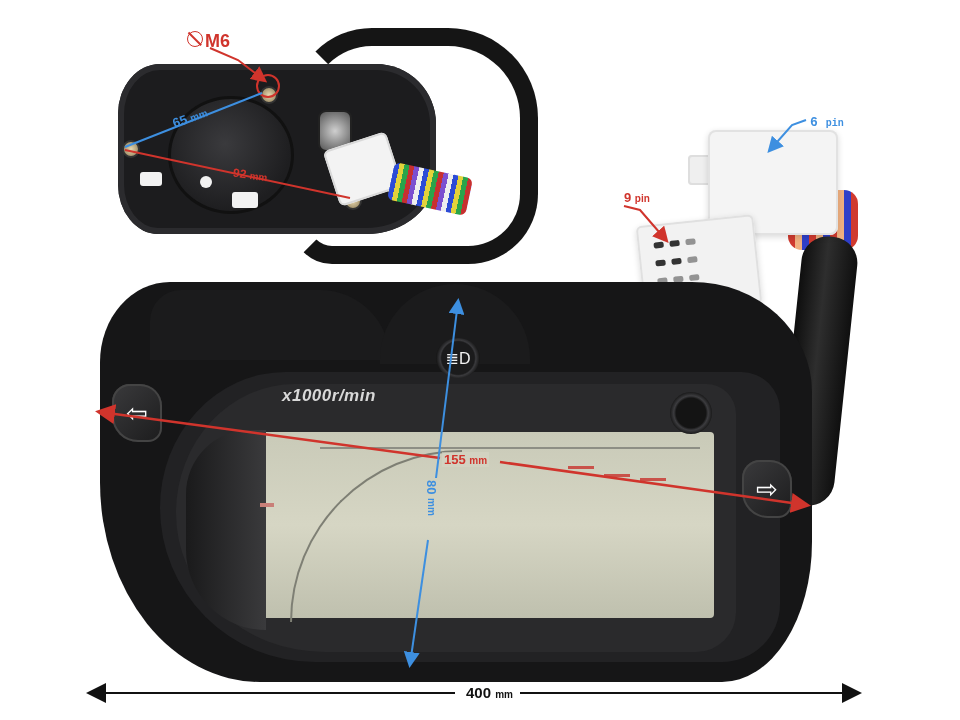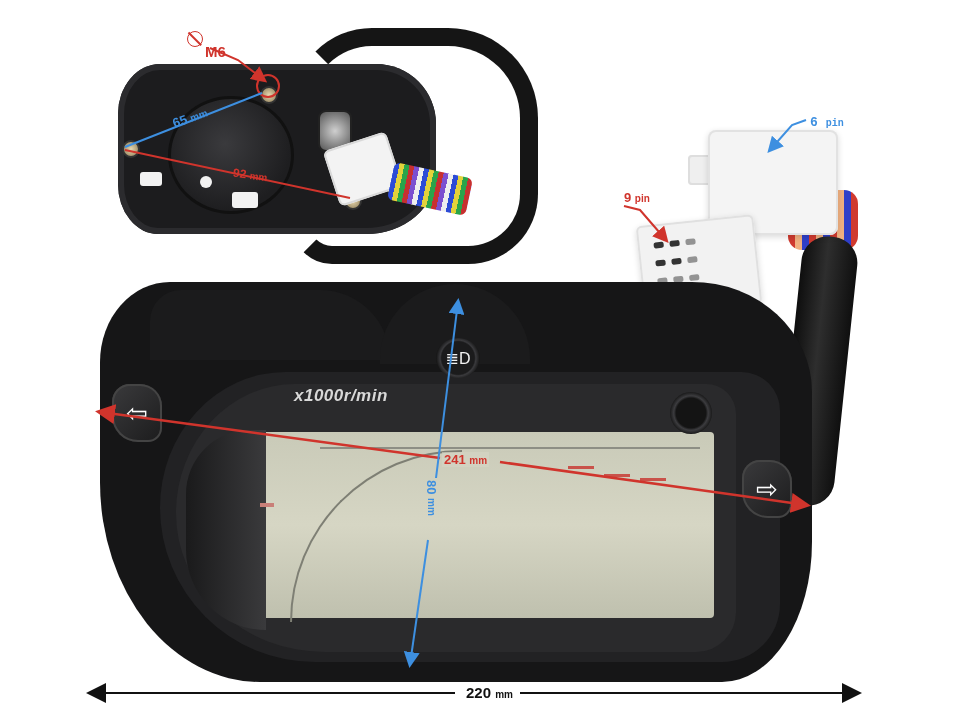--- a/index.html
+++ b/index.html
@@ -25,36 +25,36 @@
   .pin { width:10px; height:6px; background:#333; border-radius:2px; }
 
   
   .dash-shell { left:100px; top:282px; width:712px; height:400px; background:#161617; border-radius:70px 120px 90px 160px / 80px 110px 140px 200px; }
   .dash-hump { left:380px; top:284px; width:150px; height:80px; background:#1b1b1c; border-radius:75px 75px 0 0; }
   .dash-hump2 { left:150px; top:290px; width:240px; height:70px; background:#1b1b1c; border-radius:40px 90px 0 0; }
   .dash-bezel { left:160px; top:372px; width:620px; height:290px; background:#222224; border-radius:130px 40px 60px 160px / 140px 40px 60px 160px; }
   .dash-glass { left:176px; top:384px; width:560px; height:268px; background:#2a2a2c; border-radius:120px 30px 40px 150px / 130px 30px 40px 140px; }
   .lcd { left:262px; top:432px; width:452px; height:186px; background:linear-gradient(180deg,#c9cab8 0%,#d6d6c4 50%,#bfc0ae 100%); border-radius:4px; }
   .lcd-dark { left:186px; top:430px; width:80px; height:200px; background:linear-gradient(90deg,#1a1a1b,#3a3a3c); border-radius:80px 0 0 100px; }
-  .rpm-label { left:294px; top:386px; color:#d8d8d8; font-style:italic; font-weight:bold; font-size:17px; letter-spacing:0.5px; }
+  .rpm-label { left:282px; top:386px; color:#d8d8d8; font-style:italic; font-weight:bold; font-size:17px; letter-spacing:0.5px; }
   .arc { left:290px; top:450px; width:170px; height:170px; border-top:2px solid #7e7f74; border-left:2px solid #7e7f74; border-radius:100% 0 0 0; }
   .tick-row { left:320px; top:447px; width:380px; height:0; border-top:2px solid #8d8e84; }
   .red-seg { height:3px; background:#c9524a; width:26px; }
   .side-btn { width:50px; height:58px; background:linear-gradient(135deg,#3a3a3c,#1c1c1d); border-radius:18px 22px 14px 26px; box-shadow: inset 0 0 0 2px #444; display:flex; align-items:center; justify-content:center; color:#fff; font-size:26px; }
   .lamp-btn { left:436px; top:338px; width:44px; height:40px; border-radius:50%; background:radial-gradient(circle,#1b1b1c 55%,#3a3a3d 60%,#111 75%); display:flex; align-items:center; justify-content:center; color:#f2f2f2; font-size:16px; }
   .round-btn { left:670px; top:392px; width:42px; height:42px; border-radius:50%; background:radial-gradient(circle,#141414 50%,#3c3c3f 58%,#161616 72%); }
   .indicator { left:260px; top:503px; width:14px; height:4px; background:#c97f78; }
 
   
   svg.overlay { position:absolute; left:0; top:0; width:960px; height:720px; pointer-events:none; }
   .lbl-red { color:#d0342c; font-weight:bold; }
   .lbl-blue { color:#3d8fe0; font-weight:bold; }
   .lbl-black { color:#111; font-weight:bold; }
   .small { font-size:10px; }
-  .m6 { left:205px; top:43px; font-size:15px; }
+  .m6 { left:205px; top:31px; font-size:18px; }
   .m6-sym { left:187px; top:31px; width:14px; height:14px; border:1.5px solid #d0342c; border-radius:50%; }
   .m6-sym::after { content:""; position:absolute; left:-2px; top:6px; width:18px; height:1.5px; background:#d0342c; transform:rotate(45deg); }
   .dim65 { left:172px; top:110px; font-size:13px; transform:rotate(-20deg); }
   .dim92 { left:233px; top:168px; font-size:12px; transform:rotate(8deg); }
   .pin6 { left:810px; top:115px; font-size:13px;font-family:Liberation Mono, monospace; }
   .pin9 { left:624px; top:190px; font-size:13px; }
   .dim155 { left:442px; top:452px; font-size:13px; background:rgba(214,214,196,.6); padding:0 2px; }
   .dim80 { left:424px; top:480px; font-size:13px; writing-mode:vertical-rl; }
   .dim250 { left:462px; top:684px; font-size:15px; background:#fff; padding:0 4px; }
 </style>
@@ -163,23 +163,23 @@
   <line x1="500" y1="462" x2="806" y2="505" stroke="#d0342c" stroke-width="2.5" marker-end="url(#ar)"></line>
 
   <line x1="436" y1="478" x2="458" y2="302" stroke="#3d8fe0" stroke-width="2" marker-end="url(#ab)"></line>
   <line x1="428" y1="540" x2="410" y2="664" stroke="#3d8fe0" stroke-width="2" marker-end="url(#ab)"></line>
 
   <line x1="455" y1="693" x2="90" y2="693" stroke="#111" stroke-width="2" marker-end="url(#ak)"></line>
   <line x1="520" y1="693" x2="858" y2="693" stroke="#111" stroke-width="2" marker-end="url(#ak)"></line>
 </svg>
 
 <div class="abs dim155 lbl-red">
-  <span>241</span>
+  <span>155</span>
   <span class="small">mm</span>
 </div>
 <div class="abs dim80 lbl-blue">
   <span>80</span>
   <span class="small">mm</span>
 </div>
 <div class="abs dim250 lbl-black">
-  <span>220</span>
+  <span>400</span>
   <span class="small">mm</span>
 </div>
 
 </body></html>

